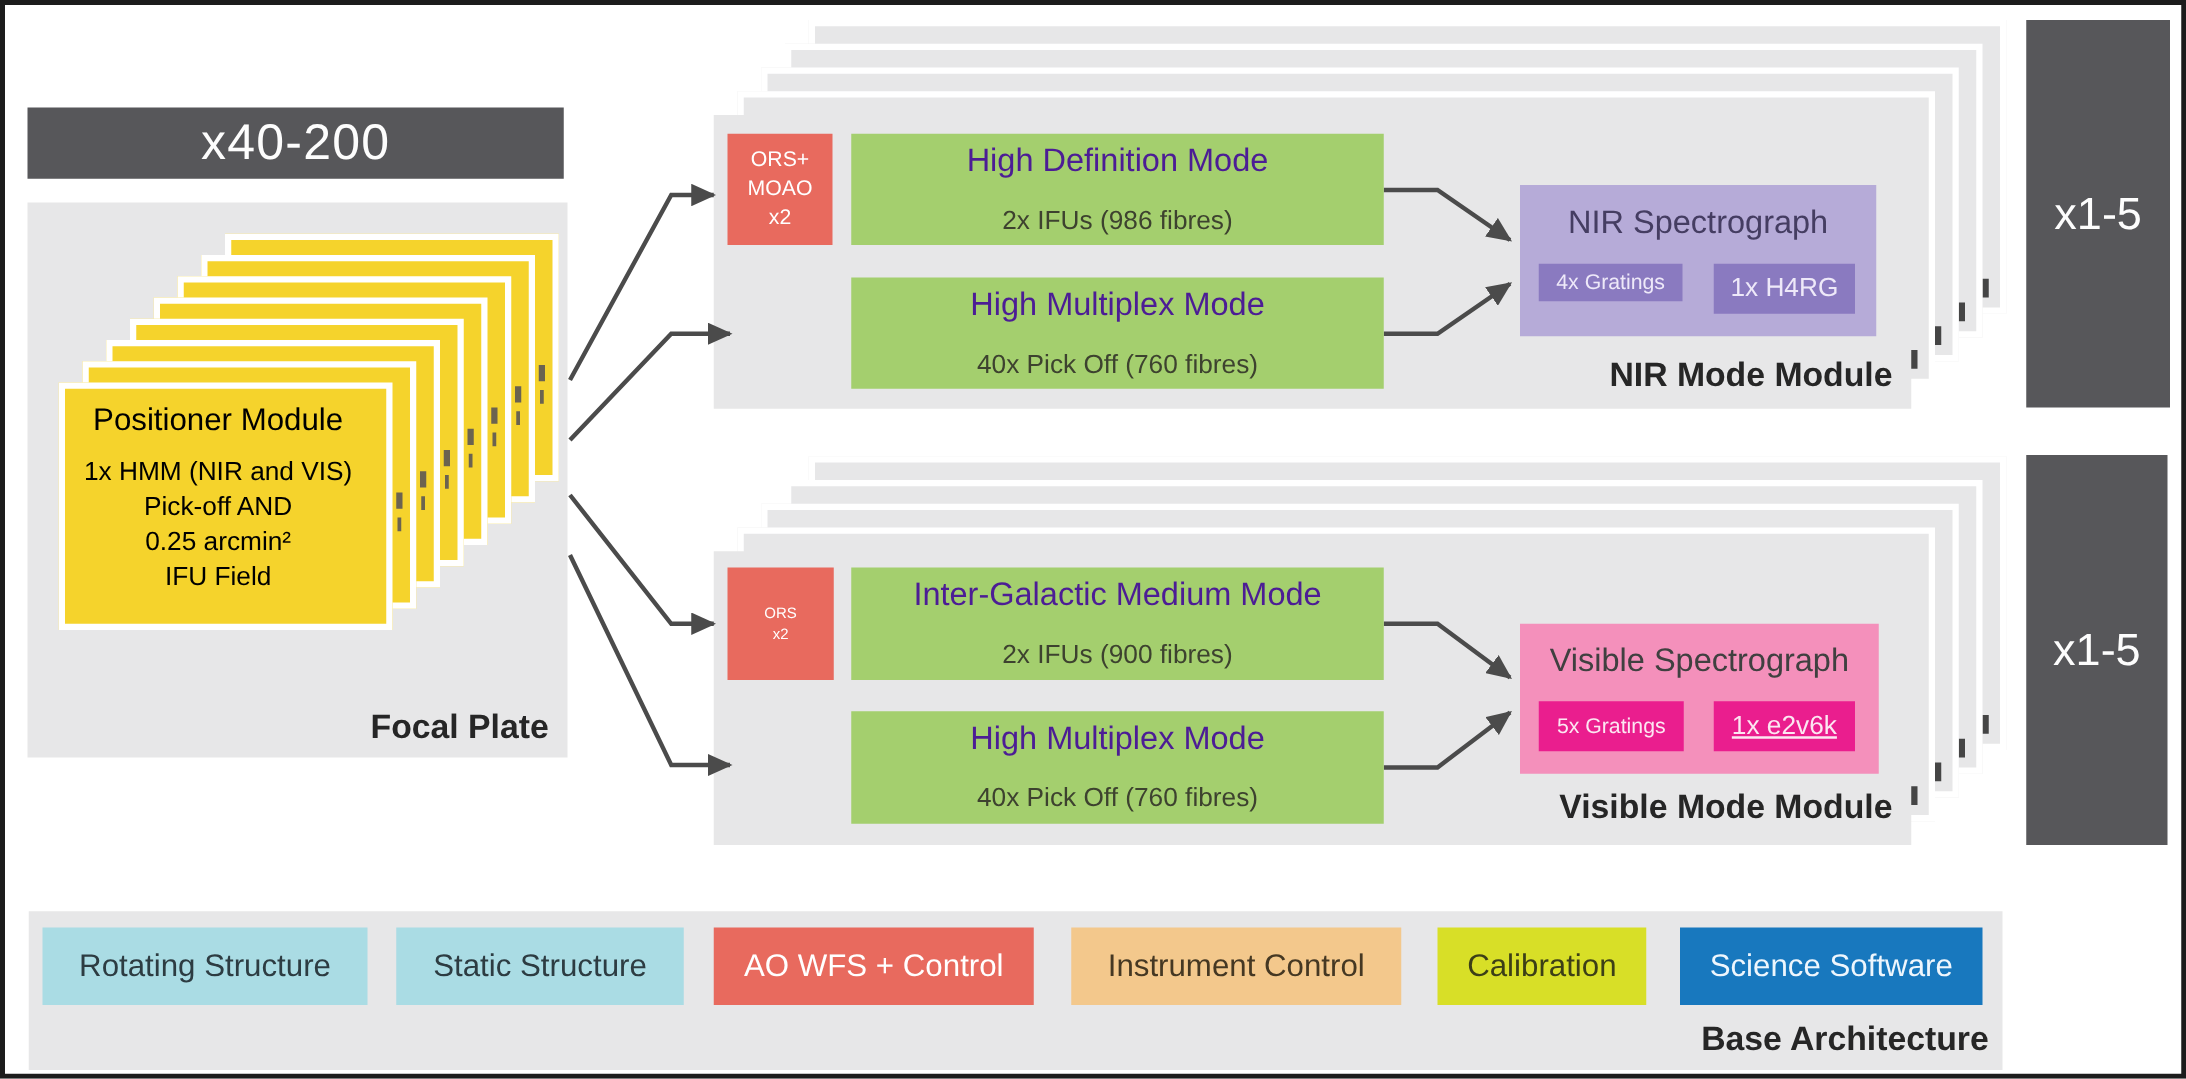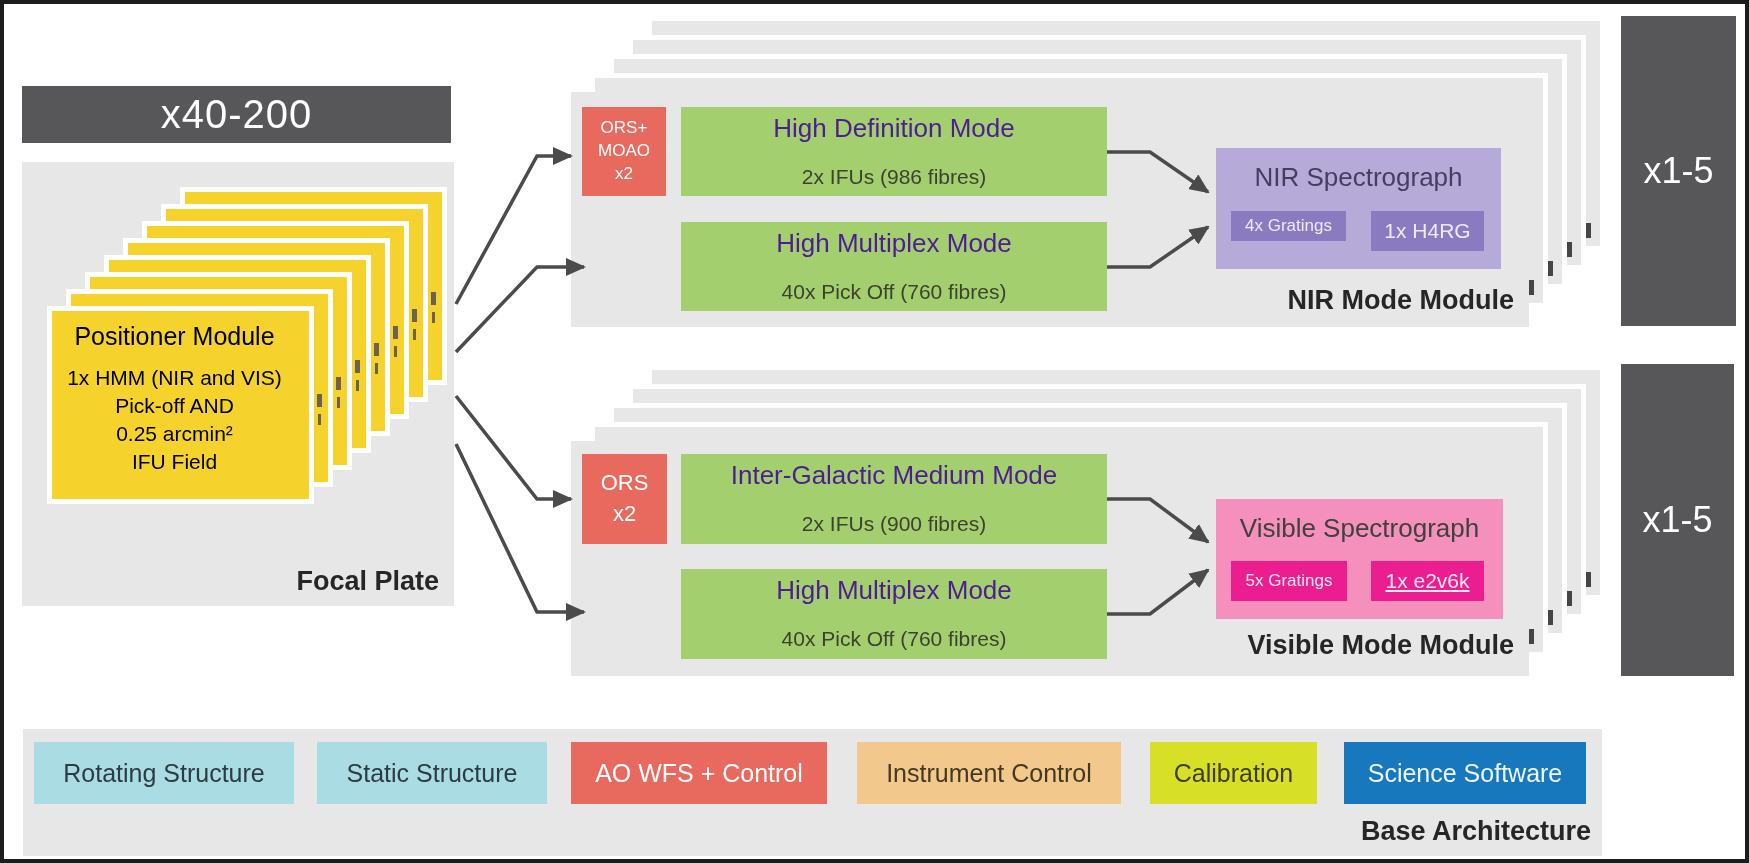--- a/index.html
+++ b/index.html
@@ -19,21 +19,21 @@
   
   .ycard{position:absolute;background:#f5d32c;border:5px solid #ffffff;box-sizing:border-box;}
   .ycard .frag{position:absolute;right:6px;top:53%;width:5px;height:13px;background:#6b6350;box-shadow:0 19px 0 -1px #6b6350;}
   .card-content{position:absolute;left:43px;top:302px;width:255px;height:198px;
     display:flex;flex-direction:column;align-items:center;text-align:center;color:#000000;z-index:4;}
   .card-title{font-size:25px;margin-top:16px;margin-bottom:13px;}
   .card-line{font-size:21px;line-height:1.33;}
   
   .cbox{position:absolute;display:flex;flex-direction:column;align-items:center;justify-content:center;text-align:center;z-index:3;}
   .ao{color:#ffffff;font-size:17px;line-height:1.35;}
-  .ao2{color:#ffffff;font-size:22px;line-height:1.4;}
+  .ao2{color:#ffffff;font-size:12px;line-height:1.4;}
   .mode-title{font-size:26px;color:#4c1d95;line-height:1.2;}
   .mode-sub{font-size:21px;color:#3d422f;line-height:1.3;margin-top:19px;}
   .spec-title-nir{font-size:26px;color:#453d62;}
   .spec-title-vis{font-size:26px;color:#404040;}
   .chip{position:absolute;display:flex;align-items:center;justify-content:center;z-index:4;}
   .chip-sm{font-size:17px;}
   .chip-lg{font-size:21px;}
   .chip-nir{color:#eee9f9;}
   .chip-vis{color:#fce7f2;}
   

